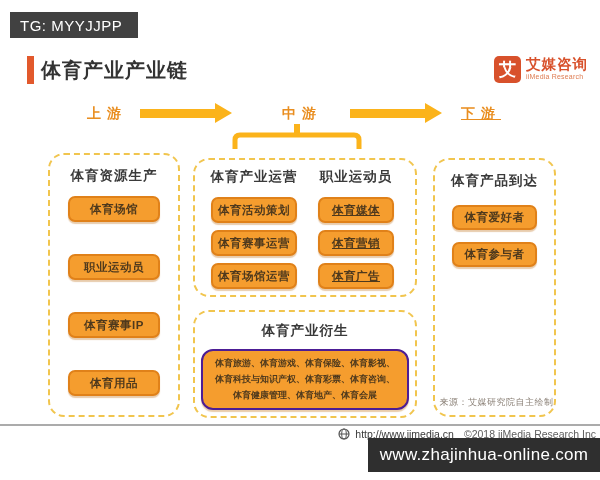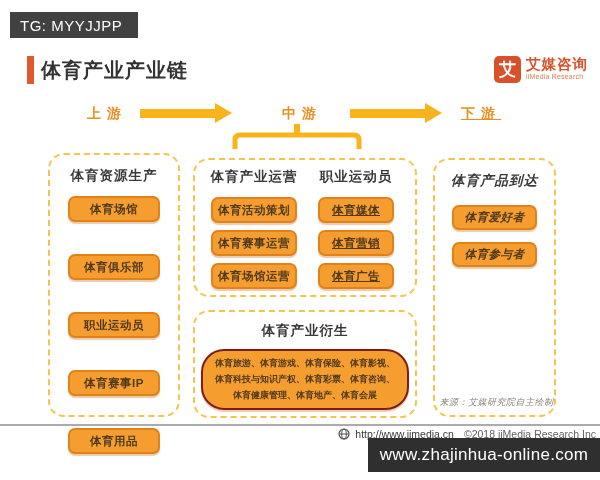--- a/index.html
+++ b/index.html
@@ -31,42 +31,42 @@
   .arrow-1{left:140px;} .arrow-2{left:350px;}
   .arrow::before{content:"";position:absolute;left:0;right:15px;top:6px;bottom:6px;background:#FBB31B;}
   .arrow::after{content:"";position:absolute;right:0;top:0;width:0;height:0;
     border-top:10.5px solid transparent;border-bottom:10.5px solid transparent;border-left:17px solid #FBB31B;}
   .bracket{position:absolute;left:230px;top:124px;}
   
   .dash-box{position:absolute;border:2px dashed #F1C54E;border-radius:16px;box-sizing:border-box;background:#fff;}
   .box-up{left:48px;top:153px;width:132px;height:264px;}
   .box-mid{left:193px;top:158px;width:224px;height:139px;}
   .box-derived{left:193px;top:310px;width:224px;height:108px;}
-  .box-down{left:433px;top:158px;width:123px;height:259px;font-style:italic;}
+  .box-down{left:433px;top:158px;width:123px;height:259px;}
   .box-head{font-size:13.5px;font-weight:bold;color:#3A3A3A;text-align:center;letter-spacing:1px;}
   .box-up .box-head{margin-top:12px;}
   .vlist{display:flex;flex-direction:column;align-items:center;}
   .box-up .vlist{margin-top:11px;gap:32px;}
   .mid-cols{display:flex;justify-content:space-between;padding:8px 8px 0 8px;}
   .mid-col{display:flex;flex-direction:column;align-items:center;width:50%;}
   .mid-col .vlist{margin-top:11px;gap:7px;}
   .box-down .box-head{margin-top:12px;}
   .box-down .vlist{margin-top:15px;gap:12px;}
   
   .pill{
     background:#F59D2E;border:2px solid #E08119;border-radius:7px;color:#4E391D;
     font-size:11.5px;font-weight:bold;display:flex;align-items:center;justify-content:center;
     box-sizing:border-box;height:26px;box-shadow:0 2px 1px rgba(190,110,20,.35);letter-spacing:.5px;
   }
   .pill-up{width:92px;} .pill-mid1{width:86px;} .pill-mid2{width:76px;text-decoration:underline;} .pill-down{width:85px;height:25px;}
   
   .box-derived .box-head{margin-top:10px;}
   .derived-body{
-    margin:9px auto 0 auto;width:208px;min-height:55px;background:#F59D2E;border:2px solid #7f1d1d;
-    border-radius:23px;box-sizing:border-box;color:#4E391D;font-size:9px;font-weight:bold;
+    margin:9px auto 0 auto;width:208px;min-height:55px;background:#F59D2E;border:2px solid #4c1d95;
+    border-radius:12px;box-sizing:border-box;color:#4E391D;font-size:9px;font-weight:bold;
     line-height:1.75;text-align:center;padding:5px 8px;box-shadow:0 2px 1px rgba(190,110,20,.35);
   }
   .source-note{position:absolute;left:4px;right:0;bottom:6px;text-align:center;
     font-size:9px;color:#8C8278;letter-spacing:.5px;}
   
   .footer-divider{position:absolute;left:0;top:424px;width:600px;height:2px;background:#ABABAB;}
   .footer{position:absolute;right:4px;top:428px;display:flex;align-items:center;gap:10px;
     font-size:10.5px;color:#3F3F3F;}
   .footer .url{font-weight:normal;color:#3A3A3A;}
   .footer .copy{color:#5E5E5E;}
@@ -101,21 +101,20 @@
 
   <svg class="bracket" width="134" height="26" viewBox="0 0 134 26">
     <rect x="64" y="0" width="6" height="13" fill="#FBB31B"></rect>
     <path d="M5,25 V16 Q5,11 10,11 H124 Q129,11 129,16 V25" fill="none" stroke="#FBB31B" stroke-width="5"></path>
   </svg>
 
   <div class="dash-box box-up">
     <div class="box-head">体育资源生产</div>
     <div class="vlist">
       <div class="pill pill-up">体育场馆</div>
-      <div class="pill pill-up">体育俱乐部</div>
       <div class="pill pill-up">职业运动员</div>
       <div class="pill pill-up">体育赛事IP</div>
       <div class="pill pill-up">体育用品</div>
     </div>
   </div>
 
   <div class="dash-box box-mid">
     <div class="mid-cols">
       <div class="mid-col">
         <div class="box-head">体育产业运营</div>

